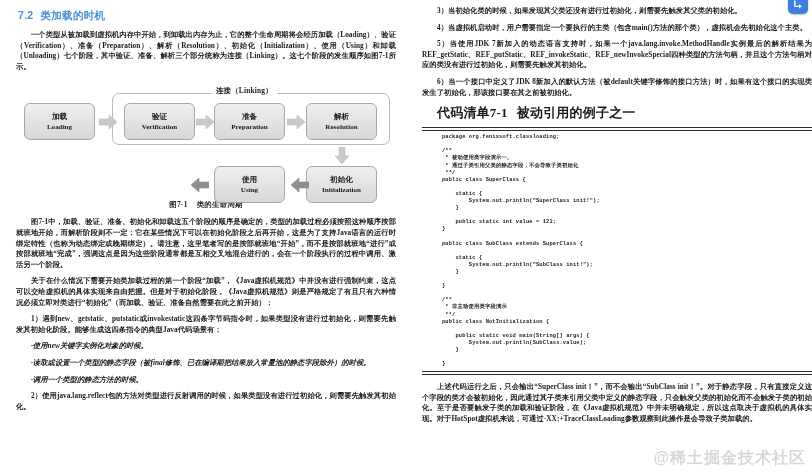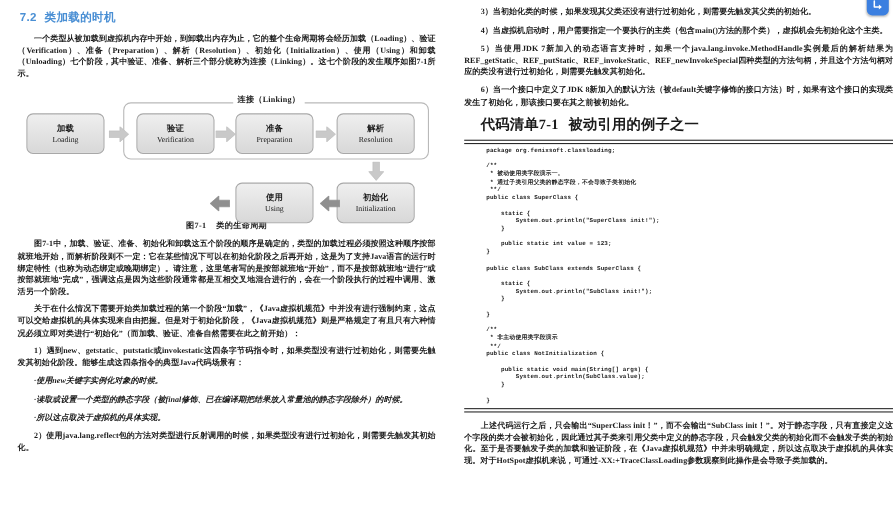--- a/index.html
+++ b/index.html
@@ -76,21 +76,21 @@
     position: absolute;
     width: 71px; height: 37px;
     border: 1.1px solid #a8a8a8;
     border-radius: 6px;
     background: linear-gradient(180deg, #efefef 0%, #e2e2e2 55%, #d8d8d8 100%);
     display: flex; flex-direction: column;
     align-items: center; justify-content: center;
     line-height: 10px;
   }
   .dbox .cn { font-size: 7.6px; font-weight: 700; }
-  .dbox .en { font-size: 7.1px; font-weight: 400; }
+  .dbox .en { font-size: 7.1px; font-weight: 700; }
 
   .b-loading   { left: 8px;   top: 25px; }
   .b-verif     { left: 108px; top: 25px; }
   .b-prep      { left: 198px; top: 25px; }
   .b-resol     { left: 290px; top: 25px; }
   .b-init      { left: 290px; top: 88px; }
   .b-using     { left: 198px; top: 88px; }
   .b-unload    { left: 98px;  top: 88px; }
 
   
@@ -251,21 +251,21 @@
 
     <div class="fig-cap">
       <span>图7-1</span><span class="sp"></span><span>类的生命周期</span>
     </div>
 
     <p class="bt ind">图7-1中，加载、验证、准备、初始化和卸载这五个阶段的顺序是确定的，类型的加载过程必须按照这种顺序按部就班地开始，而解析阶段则不一定：它在某些情况下可以在初始化阶段之后再开始，这是为了支持Java语言的运行时绑定特性（也称为动态绑定或晚期绑定）。请注意，这里笔者写的是按部就班地“开始”，而不是按部就班地“进行”或按部就班地“完成”，强调这点是因为这些阶段通常都是互相交叉地混合进行的，会在一个阶段执行的过程中调用、激活另一个阶段。</p>
     <p class="bt ind">关于在什么情况下需要开始类加载过程的第一个阶段“加载”，《Java虚拟机规范》中并没有进行强制约束，这点可以交给虚拟机的具体实现来自由把握。但是对于初始化阶段，《Java虚拟机规范》则是严格规定了有且只有六种情况必须立即对类进行“初始化”（而加载、验证、准备自然需要在此之前开始）：</p>
     <p class="bt ind">1）遇到new、getstatic、putstatic或invokestatic这四条字节码指令时，如果类型没有进行过初始化，则需要先触发其初始化阶段。能够生成这四条指令的典型Java代码场景有：</p>
     <p class="bt bullet">·使用new关键字实例化对象的时候。</p>
     <p class="bt bullet">·读取或设置一个类型的静态字段（被final修饰、已在编译期把结果放入常量池的静态字段除外）的时候。</p>
-    <p class="bt bullet">·所以这点取决于虚拟机的具体实现。</p>
+    <p class="bt bullet">·调用一个类型的静态方法的时候。</p>
     <p class="bt ind">2）使用java.lang.reflect包的方法对类型进行反射调用的时候，如果类型没有进行过初始化，则需要先触发其初始化。</p>
   </div>
 
   <div class="col col-right">
 
     <div class="share-icon">
       <svg width="11" height="11" viewBox="0 0 12 12">
         <path d="M2 2 V8 H8" fill="none" stroke="#ffffff" stroke-width="1.5" stroke-linecap="round" stroke-linejoin="round"></path>
         <path d="M6.5 5.5 L9.5 8 L6.5 10.5 Z" fill="#ffffff"></path>
       </svg>
@@ -311,15 +311,16 @@
 
     public static void main(String[] args) {
         System.out.println(SubClass.value);
     }
 
 }</pre>
     </div>
 
     <p class="bt ind">上述代码运行之后，只会输出“SuperClass init！”，而不会输出“SubClass init！”。对于静态字段，只有直接定义这个字段的类才会被初始化，因此通过其子类来引用父类中定义的静态字段，只会触发父类的初始化而不会触发子类的初始化。至于是否要触发子类的加载和验证阶段，在《Java虚拟机规范》中并未明确规定，所以这点取决于虚拟机的具体实现。对于HotSpot虚拟机来说，可通过-XX:+TraceClassLoading参数观察到此操作是会导致子类加载的。</p>
 
+    <div class="watermark">@稀土掘金技术社区</div>
   </div>
 
 </div>
 
 </body></html>

